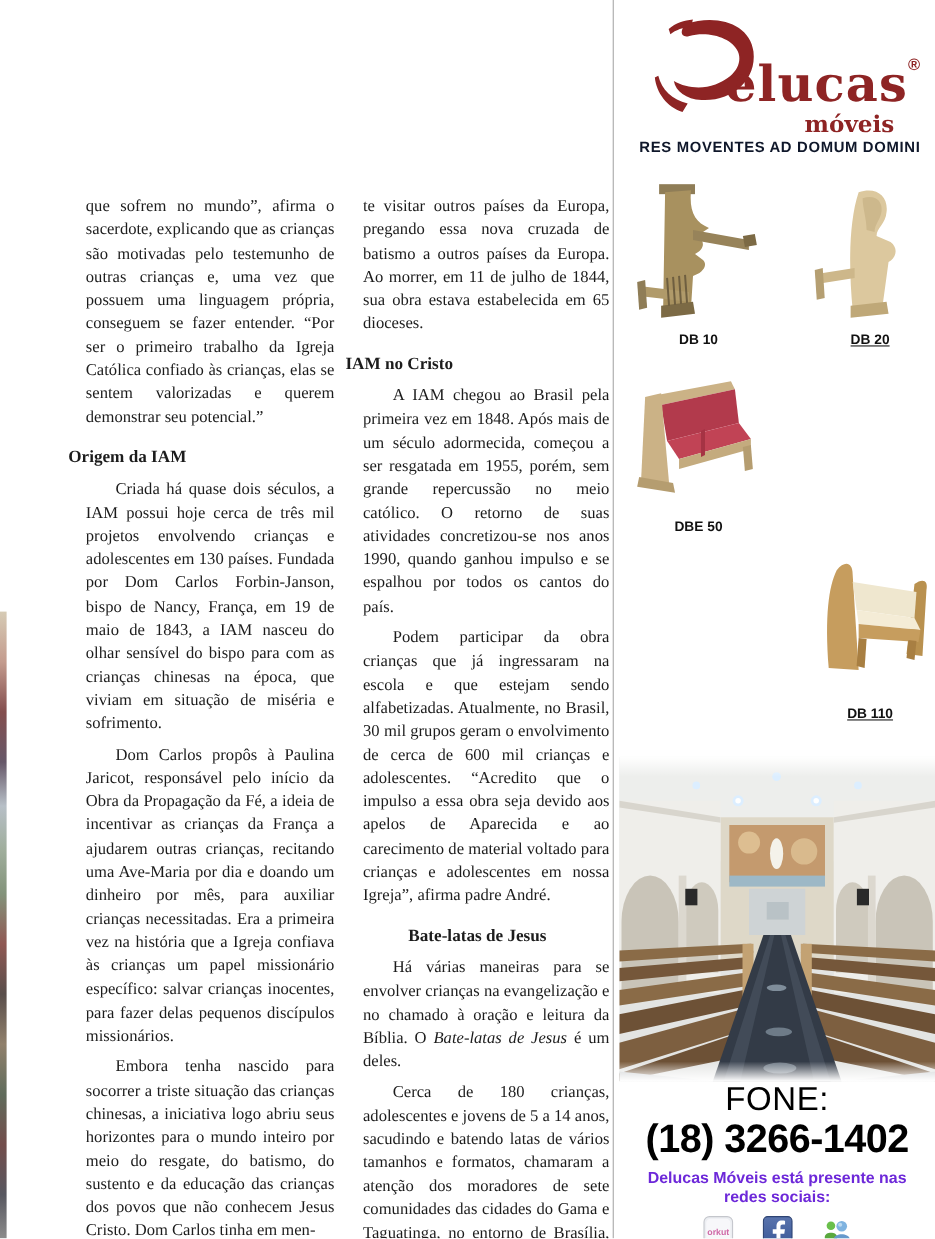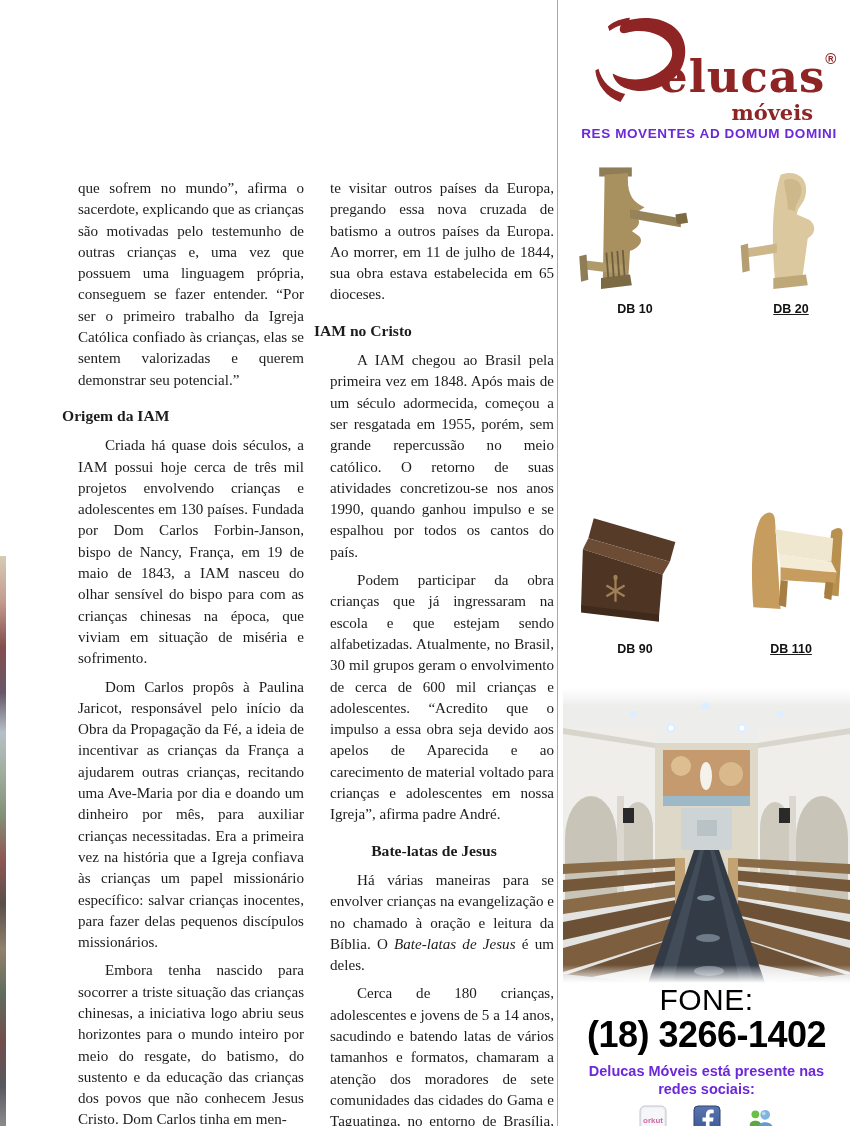--- a/index.html
+++ b/index.html
@@ -29,21 +29,21 @@
 
   
   .logo{position:absolute;left:0;top:6px;width:287px;height:140px;}
   .logo-d{position:absolute;left:26px;top:2px;width:118px;height:106px;}
   .brand-line{position:absolute;left:96px;top:44px;white-space:nowrap;}
   .brand{font-family:"DejaVu Serif", serif;font-weight:bold;font-size:45px;color:#8e2424;letter-spacing:1px;}
   .brand-reg{font-size:15px;color:#8e2424;vertical-align:28px;font-weight:bold;}
   .brand-sub{position:absolute;left:130px;top:94px;width:120px;text-align:right;
              font-family:"DejaVu Serif", serif;font-weight:bold;font-size:21px;color:#8e2424;}
   .tagline{position:absolute;left:8px;top:120px;width:276px;text-align:center;
-           font-weight:bold;font-size:13.5px;letter-spacing:.6px;color:#6d28d9;
+           font-weight:bold;font-size:13.5px;letter-spacing:.6px;color:#0f172a;
            font-family:"Liberation Sans", sans-serif;}
 
   
   .products{position:absolute;left:0;top:162px;width:287px;}
   .prod-row{position:relative;height:170px;}
   .prod{position:absolute;width:140px;height:170px;text-align:center;}
   .prod.left{left:2px;} .prod.right{left:158px;text-decoration:underline;}
   .prod svg{width:132px;height:136px;display:block;margin:0 auto;}
   .prod-label{font-weight:bold;font-size:12.5px;color:#111;margin-top:4px;}
 
@@ -124,38 +124,36 @@
             <path d="M60,20 C72,16 80,22 79,33 C78,42 72,46 72,54 L64,52 C64,40 60,30 60,20 Z" fill="#cdb88c"></path>
             <path d="M14,96 L52,90 L52,100 L14,106 Z" fill="#cdb78a"></path>
             <path d="M12,92 L20,90 L22,120 L14,122 Z" fill="#b59f72"></path>
             <path d="M48,128 L84,124 L86,136 L48,140 Z" fill="#bfa878"></path>
           </svg>
           <div class="prod-label">DB 20</div>
         </div>
       </div>
 
       <div class="prod-row">
+        <div class="prod left">
+          <svg viewBox="0 0 135 150">
+            <path d="M26,30 L100,16 L104,24 L30,40 Z" fill="#cbb286"></path>
+            <path d="M30,40 L104,24 L108,58 L36,76 Z" fill="#b23a4c"></path>
+            <path d="M36,76 L108,58 L120,74 L48,94 Z" fill="#c14355"></path>
+            <path d="M48,94 L120,74 L120,84 L48,104 Z" fill="#c4ab7e"></path>
+            <path d="M14,32 L30,28 L38,118 L10,114 Z" fill="#cbb286"></path>
+            <path d="M8,112 L42,118 L44,128 L6,122 Z" fill="#b59d70"></path>
+            <path d="M112,82 L120,80 L122,104 L114,106 Z" fill="#b59d70"></path>
+            <path d="M70,66 L74,64 L74,90 L70,92 Z" fill="#a53344"></path>
+          </svg>
+          <div class="prod-label">DBE 50</div>
+        </div>
       </div>
 
       <div class="prod-row">
-        <div class="prod left">
-          <svg viewBox="0 0 135 150">
-            <path d="M22,18 L112,44 L106,66 L16,40 Z" fill="#563b29"></path>
-            <path d="M16,40 L106,66 L98,80 L10,52 Z" fill="#6d4c36"></path>
-            <path d="M10,52 L98,80 L94,126 L8,116 Z" fill="#4e3422"></path>
-            <path d="M8,114 L94,124 L94,132 L8,122 Z" fill="#3f2a1b"></path>
-            <g stroke="#a08058" stroke-width="2.5" fill="none">
-              <path d="M46,86 L46,110"></path>
-              <path d="M36,92 L56,104"></path>
-              <path d="M56,92 L36,104"></path>
-              <path d="M46,86 C42,80 50,80 46,86"></path>
-            </g>
-          </svg>
-          <div class="prod-label">DB 90</div>
-        </div>
         <div class="prod right">
           <svg viewBox="0 0 135 150">
             <path d="M34,18 C42,8 50,10 50,22 L56,118 L26,116 C22,64 26,34 34,18 Z" fill="#c69d5e"></path>
             <path d="M112,32 C120,26 126,28 124,38 L120,104 L104,102 Z" fill="#b9914f"></path>
             <path d="M50,30 L114,40 L112,66 L54,58 Z" fill="#efe7cf"></path>
             <path d="M54,58 L112,66 L118,78 L56,72 Z" fill="#f4ecd6"></path>
             <path d="M56,72 L118,78 L116,90 L56,86 Z" fill="#c69d5e"></path>
             <path d="M56,86 L64,87 L62,116 L54,114 Z" fill="#a87f42"></path>
             <path d="M106,88 L114,89 L112,108 L104,106 Z" fill="#a87f42"></path>
           </svg>

